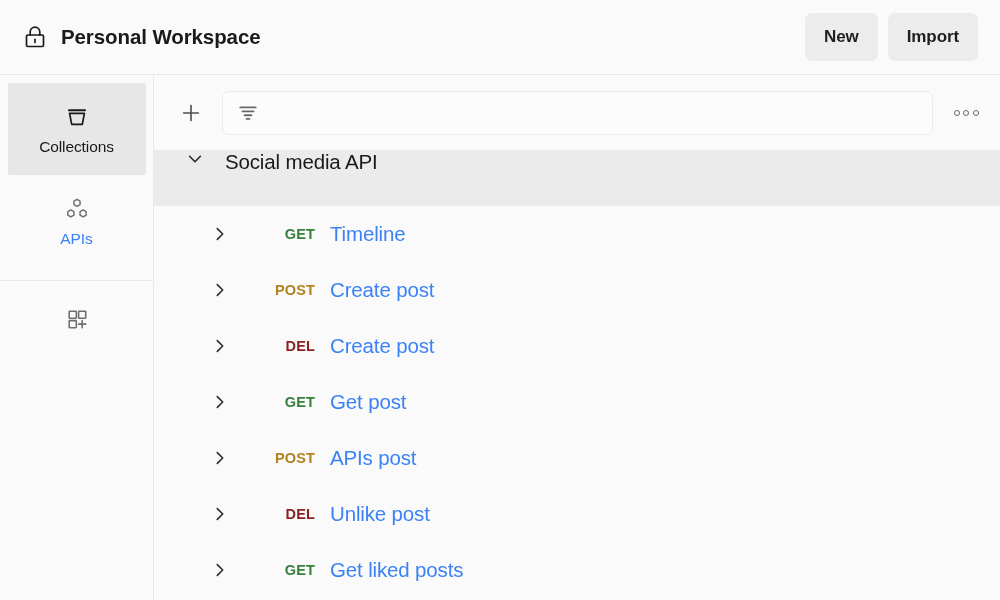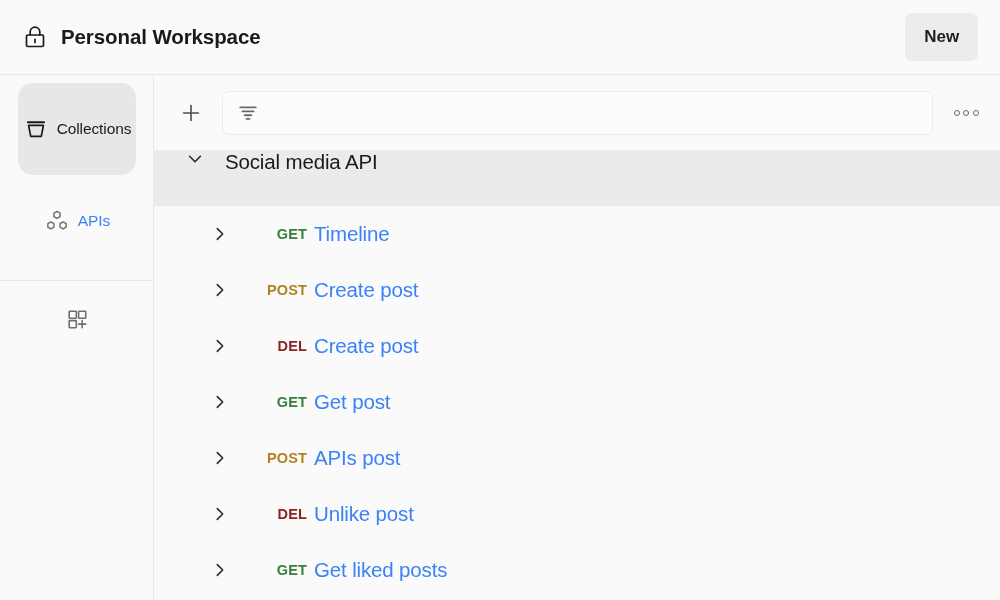--- a/index.html
+++ b/index.html
@@ -83,25 +83,25 @@
     width: 154px;
     min-width: 154px;
     background: #fafafa;
     border-right: 1px solid #e8e8e8;
     display: flex;
     flex-direction: column;
     align-items: center;
     padding-top: 8px;
   }
   .rail-item {
-    width: 118px;
+    width: 138px;
     height: 92px;
-    border-radius: 15px;
-    display: flex;
-    flex-direction: row;
+    border-radius: 2px;
+    display: flex;
+    flex-direction: column;
     align-items: center;
     justify-content: center;
     gap: 7px;
     cursor: pointer;
     background: transparent;
     border: none;
     font-family: inherit;
   }
   .rail-item.active { background: #e7e7e7; }
   .rail-label {
@@ -230,21 +230,21 @@
     color: #1a1a1a;
     letter-spacing: -0.15px;
     white-space: nowrap;
   }
 
   .req-row {
     height: 56px;
     display: flex;
     align-items: center;
     padding-left: 57px;
-    gap: 0;
+    gap: 8px;
     cursor: pointer;
   }
   .req-chev {
     width: 18px;
     height: 18px;
     flex: none;
     display: block;
   }
   .method {
     width: 56px;
@@ -278,20 +278,21 @@
         <svg viewBox="0 0 26 26" width="26" height="26" fill="none" stroke="#1a1a1a" stroke-width="1.7" stroke-linecap="round" stroke-linejoin="round">
           <rect x="4.5" y="11" width="17" height="11.5" rx="1.3"></rect>
           <path d="M8.2 11V7.9a4.8 4.8 0 0 1 9.6 0V11"></path>
           <line x1="13" y1="15.3" x2="13" y2="18.4"></line>
         </svg>
       </span>
       <span class="ws-title">Personal Workspace</span>
     </div>
     <div class="topbar-actions">
       <button class="tb-btn">New</button>
+      <button class="tb-btn">Import</button>
     </div>
   </div>
 
   <div class="body">
 
     <nav class="rail">
 
       <div class="rail-item active">
         <span class="rail-icon">
           <svg viewBox="0 0 28 28" width="28" height="28" fill="none" stroke="#1a1a1a" stroke-width="1.7" stroke-linecap="round" stroke-linejoin="round">

